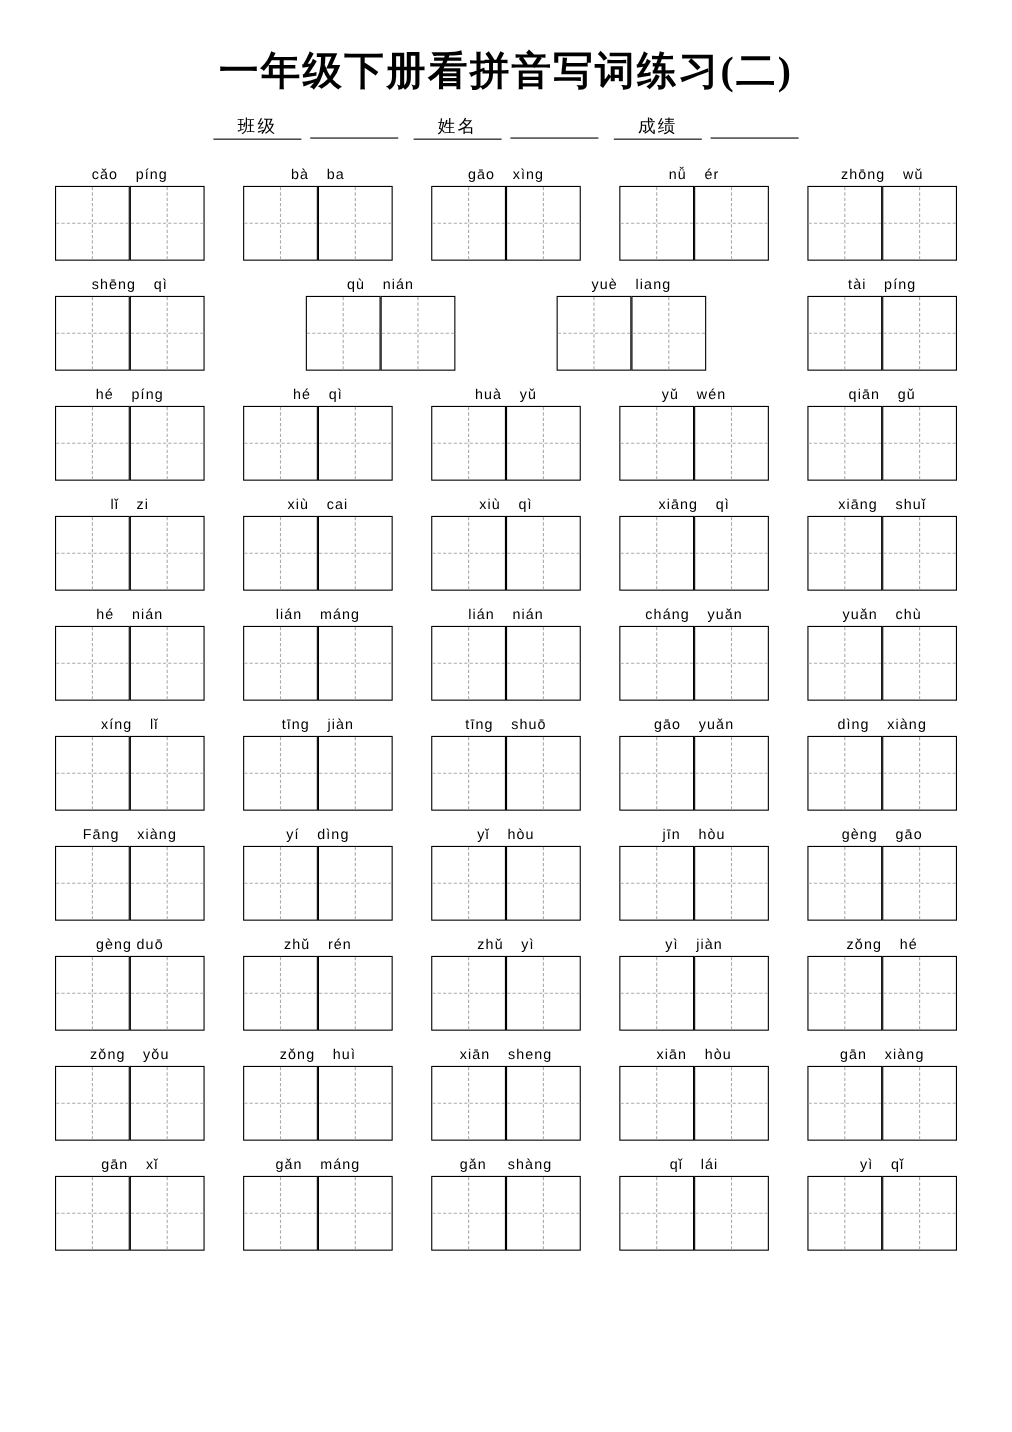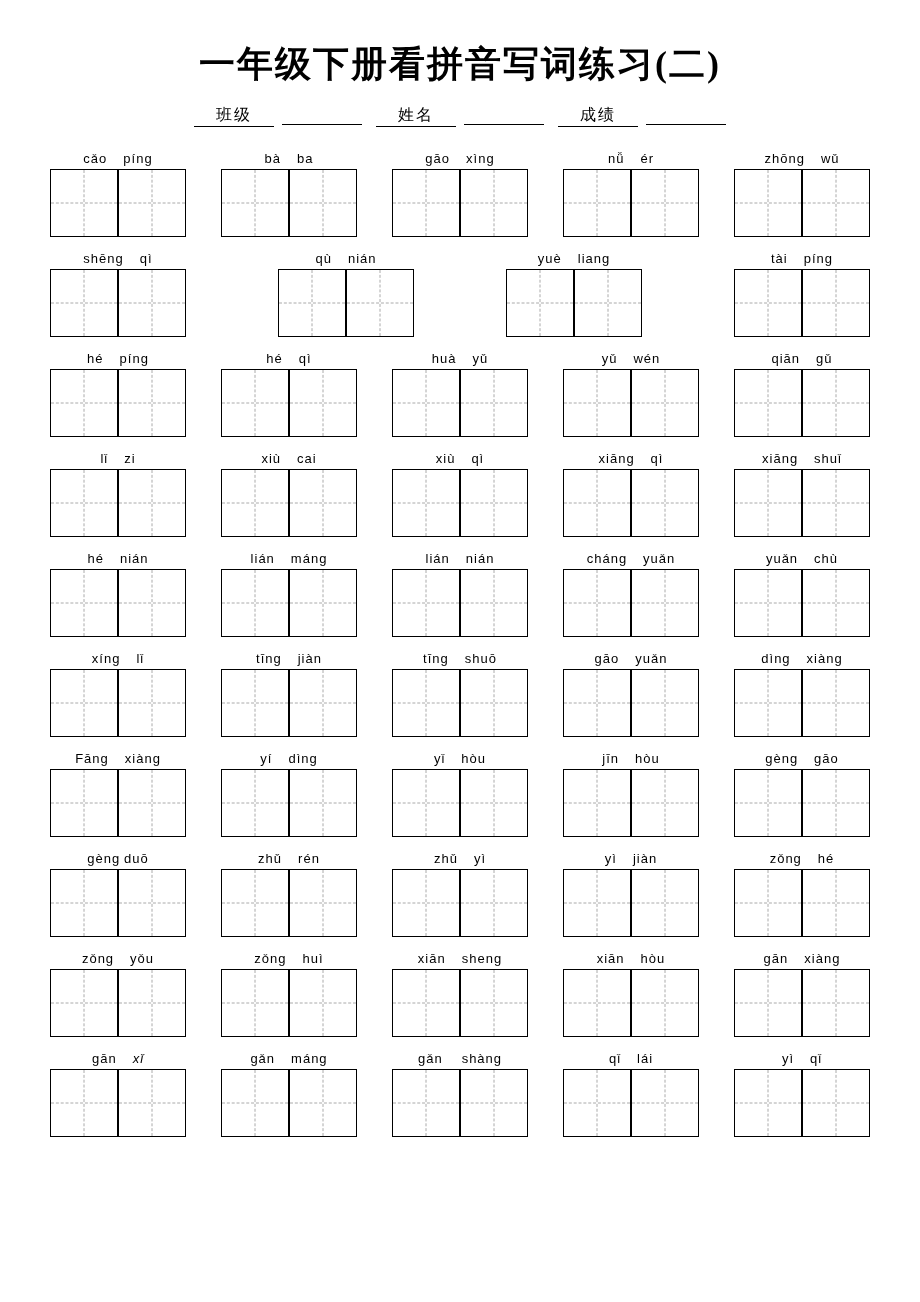--- a/index.html
+++ b/index.html
@@ -552,21 +552,21 @@
         <div class="char-boxes">
           <div class="char-box"></div>
           <div class="char-box"></div>
         </div>
       </div>
     </div>
     <div class="grid-row">
       <div class="word-group">
         <div class="pinyin-row">
           <span>gān</span>
-          <span style="margin-left: 12px; font-style: italic;">xǐ</span>
+          <span style="margin-left: 12px;">xǐ</span>
         </div>
         <div class="char-boxes">
           <div class="char-box"></div>
           <div class="char-box"></div>
         </div>
       </div>
       <div class="word-group">
         <div class="pinyin-row">
           <span>gǎn</span>
           <span style="margin-left: 12px;">máng</span>

